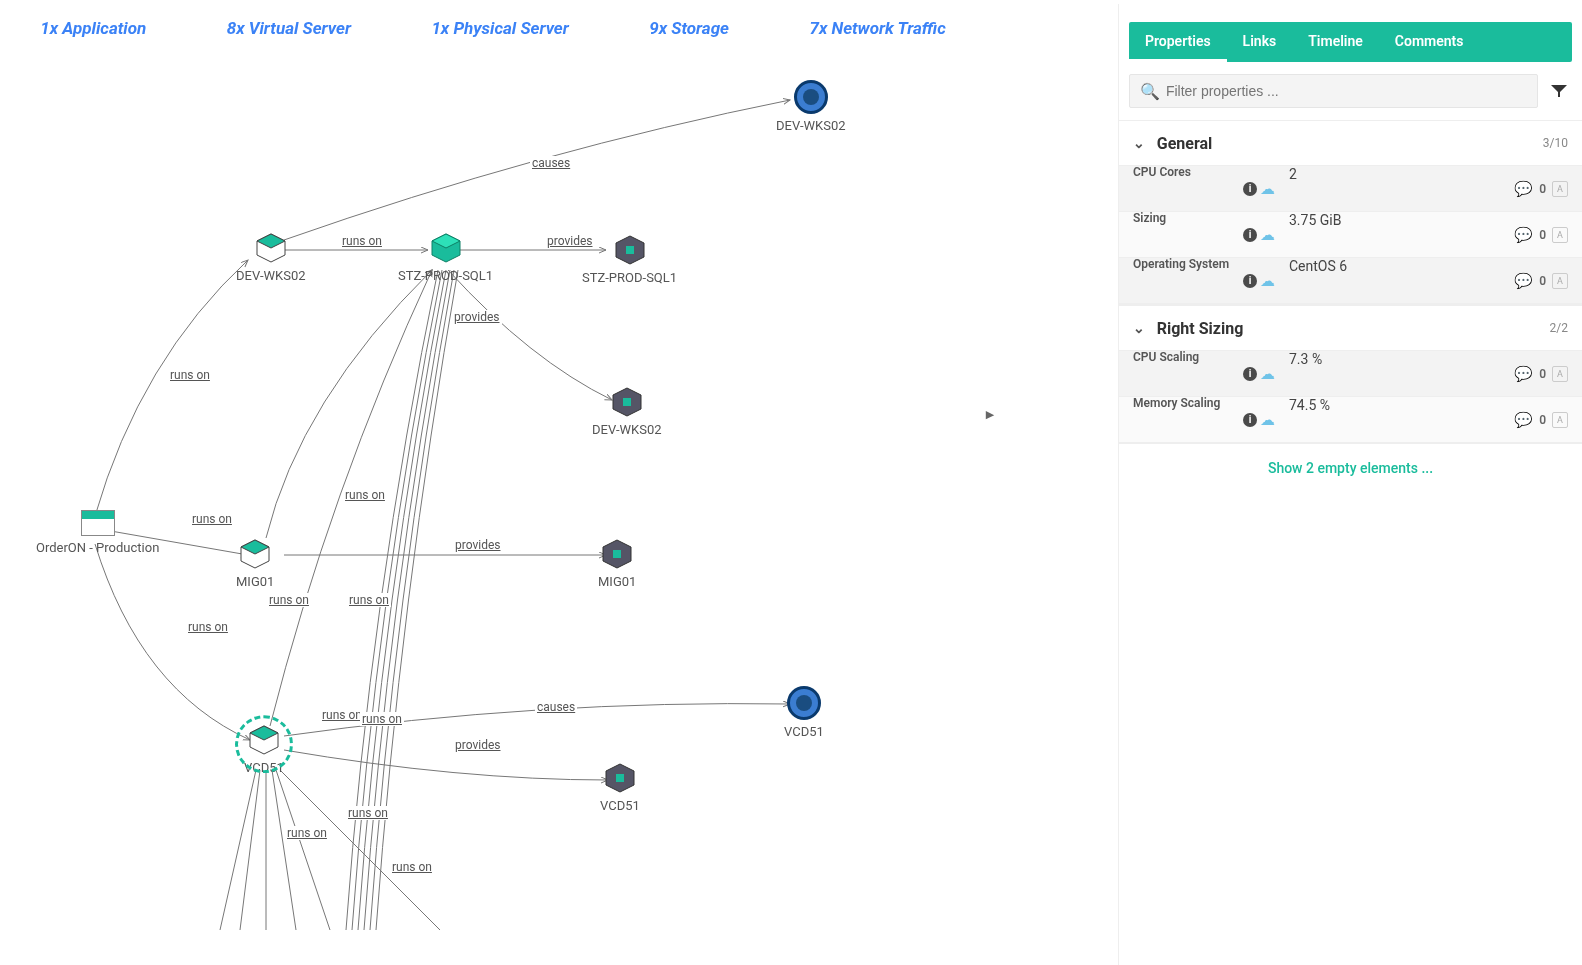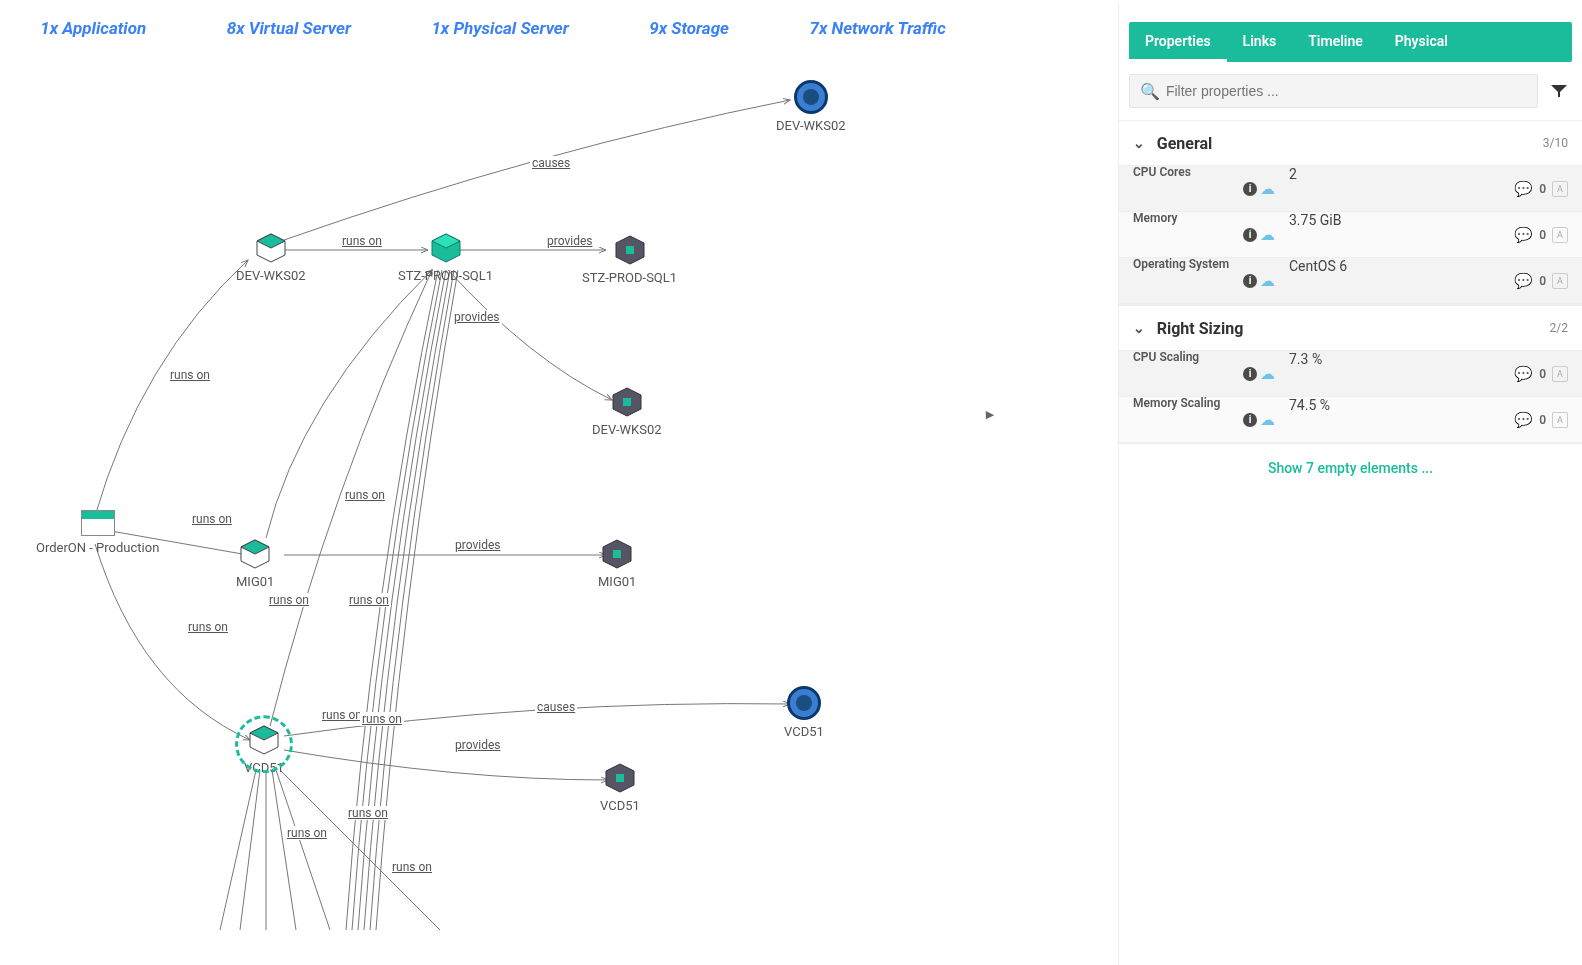--- a/index.html
+++ b/index.html
@@ -411,21 +411,21 @@
 
 </div>
 
 <div class="expand-handle">▶</div>
 
 <div class="right-panel">
   <div class="tab-bar">
     <div class="tab active">Properties</div>
     <div class="tab">Links</div>
     <div class="tab">Timeline</div>
-    <div class="tab">Physical</div>
+    <div class="tab">Comments</div>
   </div>
 
   <div class="filter-row">
     <div class="filter-input-wrap">
       <span style="color:#999;margin-right:6px;">🔍</span>
       <input type="text" placeholder="Filter properties ..." style="">
     </div>
     <div class="filter-btn">
       <svg width="18" height="14" viewBox="0 0 18 14">
           <path d="M1 1 L17 1 L10 8 L10 13 L8 13 L8 8 Z" fill="#333"></path>
@@ -446,21 +446,21 @@
           <span class="cloud">☁</span>
         </div>
       <div class="prop-value">2</div>
       <div class="prop-meta">
         <span class="bubble">💬</span>
         <span class="count">0</span>
         <span class="badge">A</span>
       </div>
     </div>
     <div class="prop-row">
-      <div class="prop-name">Memory</div>
+      <div class="prop-name">Sizing</div>
       <div class="prop-icons">
           <span class="info">i</span>
           <span class="cloud">☁</span>
         </div>
       <div class="prop-value">3.75 GiB</div>
       <div class="prop-meta">
         <span class="bubble">💬</span>
         <span class="count">0</span>
         <span class="badge">A</span>
       </div>
@@ -508,15 +508,15 @@
       <div class="prop-value">74.5 %</div>
       <div class="prop-meta">
         <span class="bubble">💬</span>
         <span class="count">0</span>
         <span class="badge">A</span>
       </div>
     </div>
   </div>
 
   <div class="show-empty">
-    <a>Show 7 empty elements ...</a>
+    <a>Show 2 empty elements ...</a>
   </div>
 </div>
 
 </body></html>

